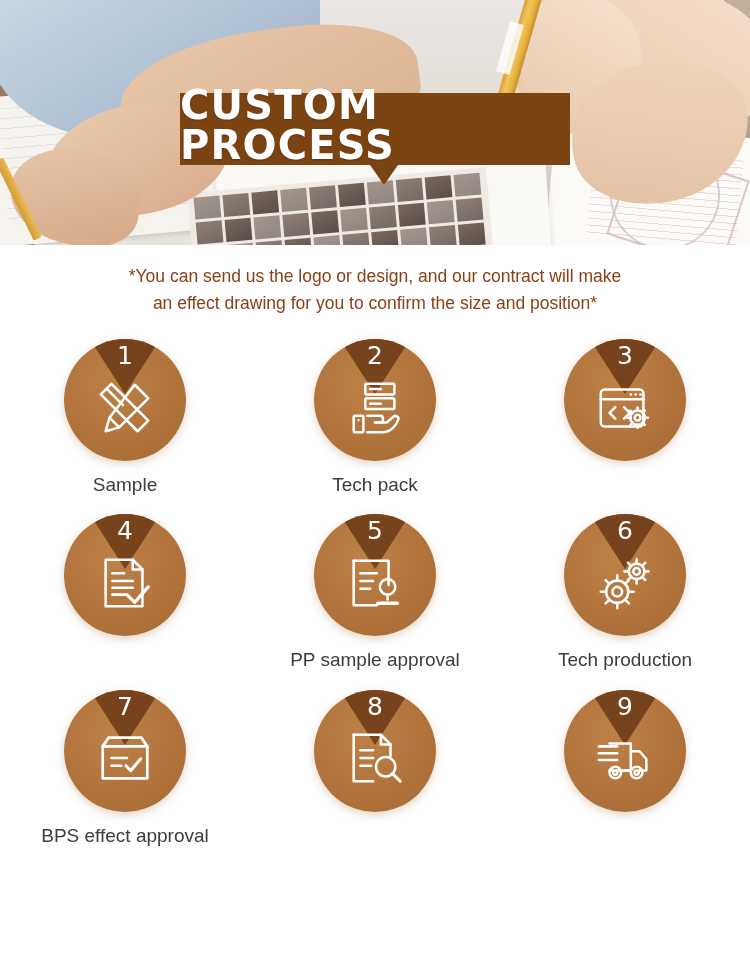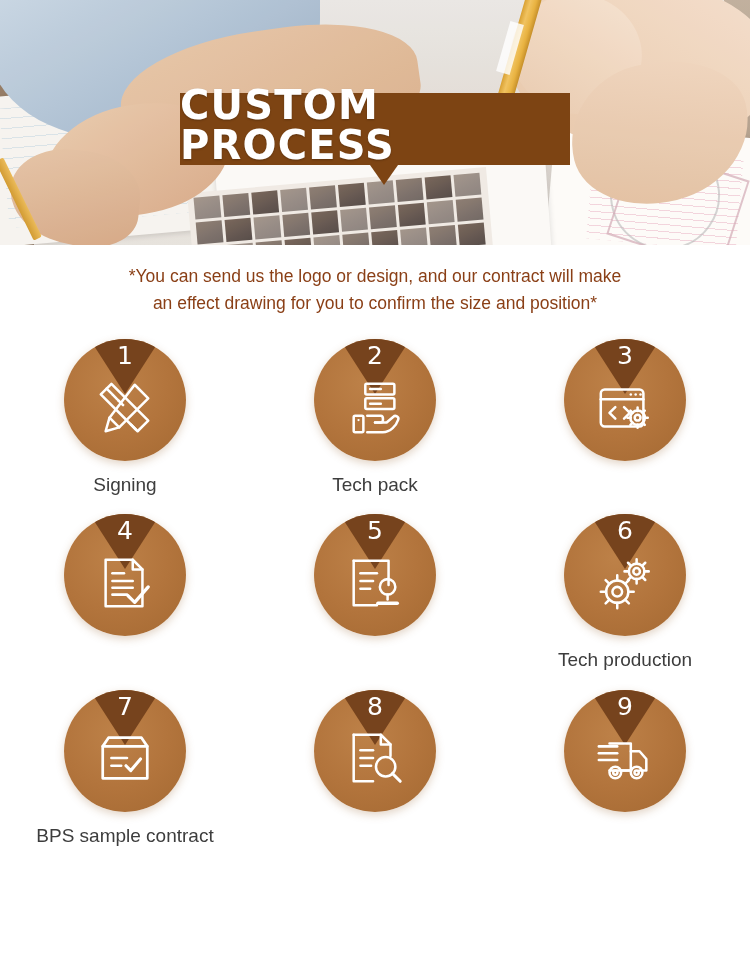--- a/index.html
+++ b/index.html
@@ -253,21 +253,21 @@
             <path d="M22 8 L8 22 L38 52 L52 56 L48 42 Z" opacity="0"></path>
             <path d="M20 6 L6 20 L44 58 L58 44 Z" opacity="0"></path>
             <path d="M18 7 L7 18 L45 56 L56 45 Z" stroke="#fff"></path>
             <path d="M13 12 L18 17"></path>
               <path d="M19 18 L24 23"></path>
               <path d="M25 24 L30 29"></path>
             <path d="M38 49 L43 54"></path>
           </svg>
         </div>
       </div>
-      <div class="step-label">Signing</div>
+      <div class="step-label">Sample</div>
     </div>
 
     <div class="step">
       <div class="badge">
         <div class="wedge"></div>
         <div class="num">2</div>
         <div class="gicon">
           <svg viewBox="0 0 64 64" fill="none" stroke="#fff" stroke-width="2.6" stroke-linecap="round" stroke-linejoin="round">
             <rect x="22" y="7" width="30" height="11" rx="1.5"></rect>
             <path d="M27 12.5 H38"></path>
@@ -334,20 +334,21 @@
             <path d="M10 9 V55 H34"></path>
             <path d="M17 22 H34"></path>
               <path d="M17 30 H30"></path>
               <path d="M17 38 H27"></path>
             <circle cx="45" cy="36" r="8"></circle>
             <path d="M45 44 V49"></path>
             <path d="M35 53 H55" stroke-width="3.6"></path>
           </svg>
         </div>
       </div>
+      <div class="step-label">PP sample approval</div>
     </div>
 
     <div class="step">
       <div class="badge">
         <div class="wedge"></div>
         <div class="num">6</div>
         <div class="gicon">
           <svg viewBox="0 0 64 64" fill="none" stroke="#fff" stroke-width="2.6" stroke-linecap="round" stroke-linejoin="round">
             <g transform="translate(44,20)">
               <circle cx="0" cy="0" r="8"></circle>
@@ -376,21 +377,21 @@
         <div class="gicon">
           <svg viewBox="0 0 64 64" fill="none" stroke="#fff" stroke-width="2.8" stroke-linecap="round" stroke-linejoin="round">
             <path d="M9 20 L15 11 H49 L55 20"></path>
             <path d="M9 20 H55 V53 H9 Z"></path>
             <path d="M18 32 H34"></path>
             <path d="M18 40 H28"></path>
             <path d="M33 40 L38 45 L48 33" stroke-width="3.2"></path>
           </svg>
         </div>
       </div>
-      <div class="step-label">BPS sample contract</div>
+      <div class="step-label">BPS effect approval</div>
     </div>
 
     <div class="step">
       <div class="badge">
         <div class="wedge"></div>
         <div class="num">8</div>
         <div class="gicon">
           <svg viewBox="0 0 64 64" fill="none" stroke="#fff" stroke-width="2.6" stroke-linecap="round" stroke-linejoin="round">
             <path d="M10 8 H38 L48 18 V30"></path>
             <path d="M10 8 V56 H30"></path>

